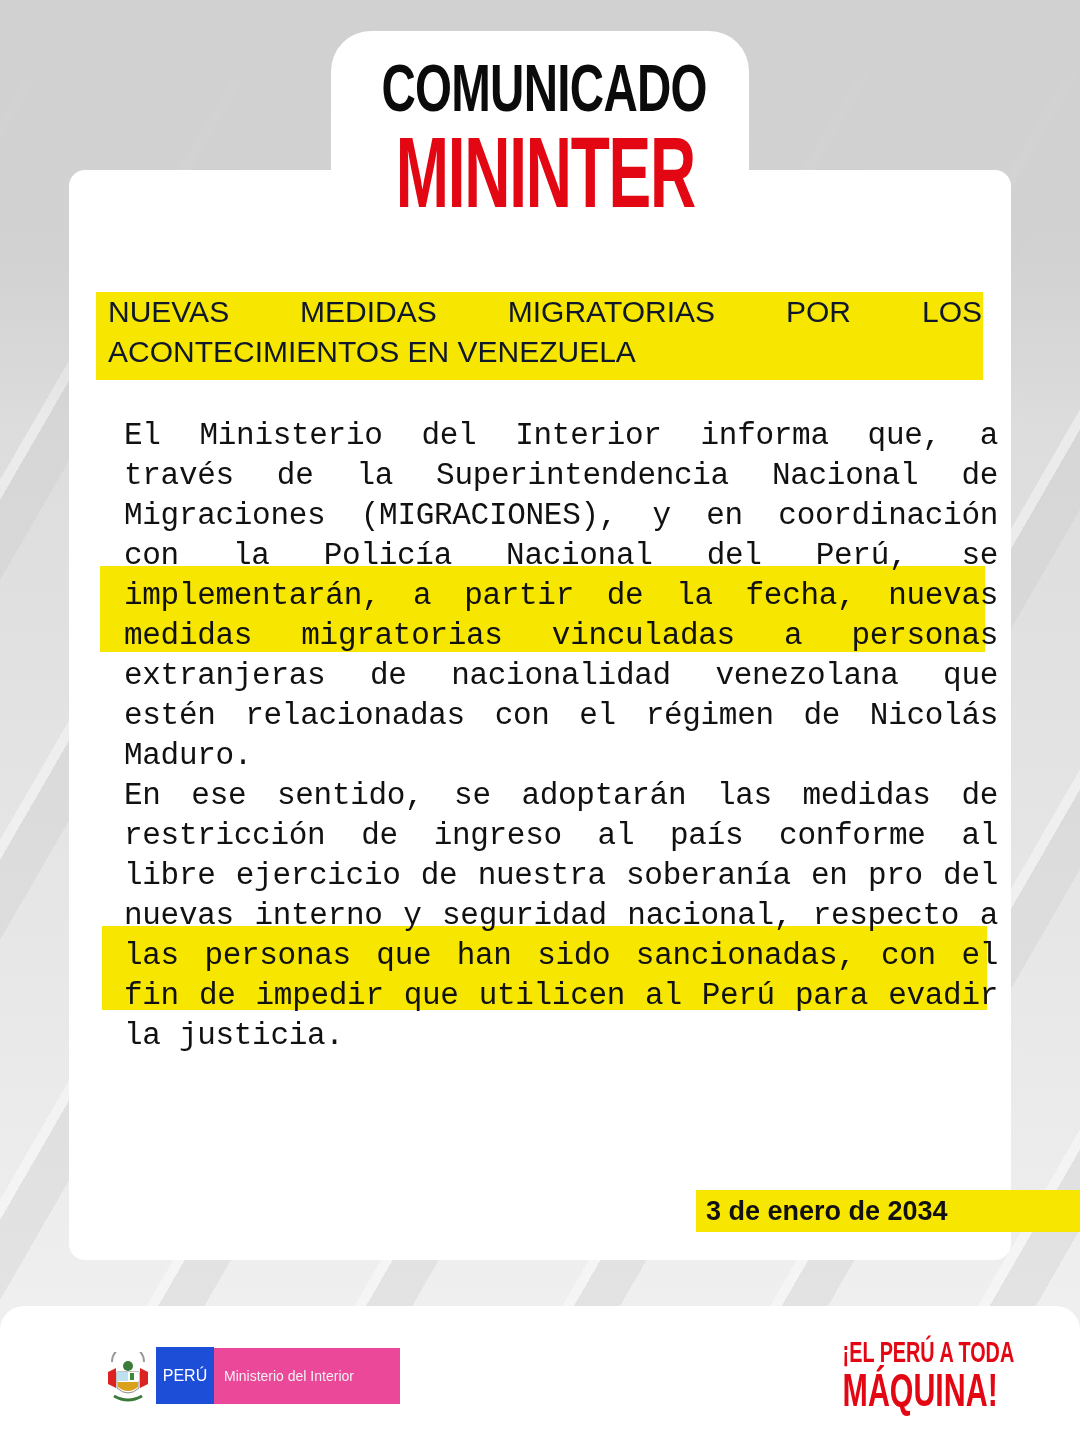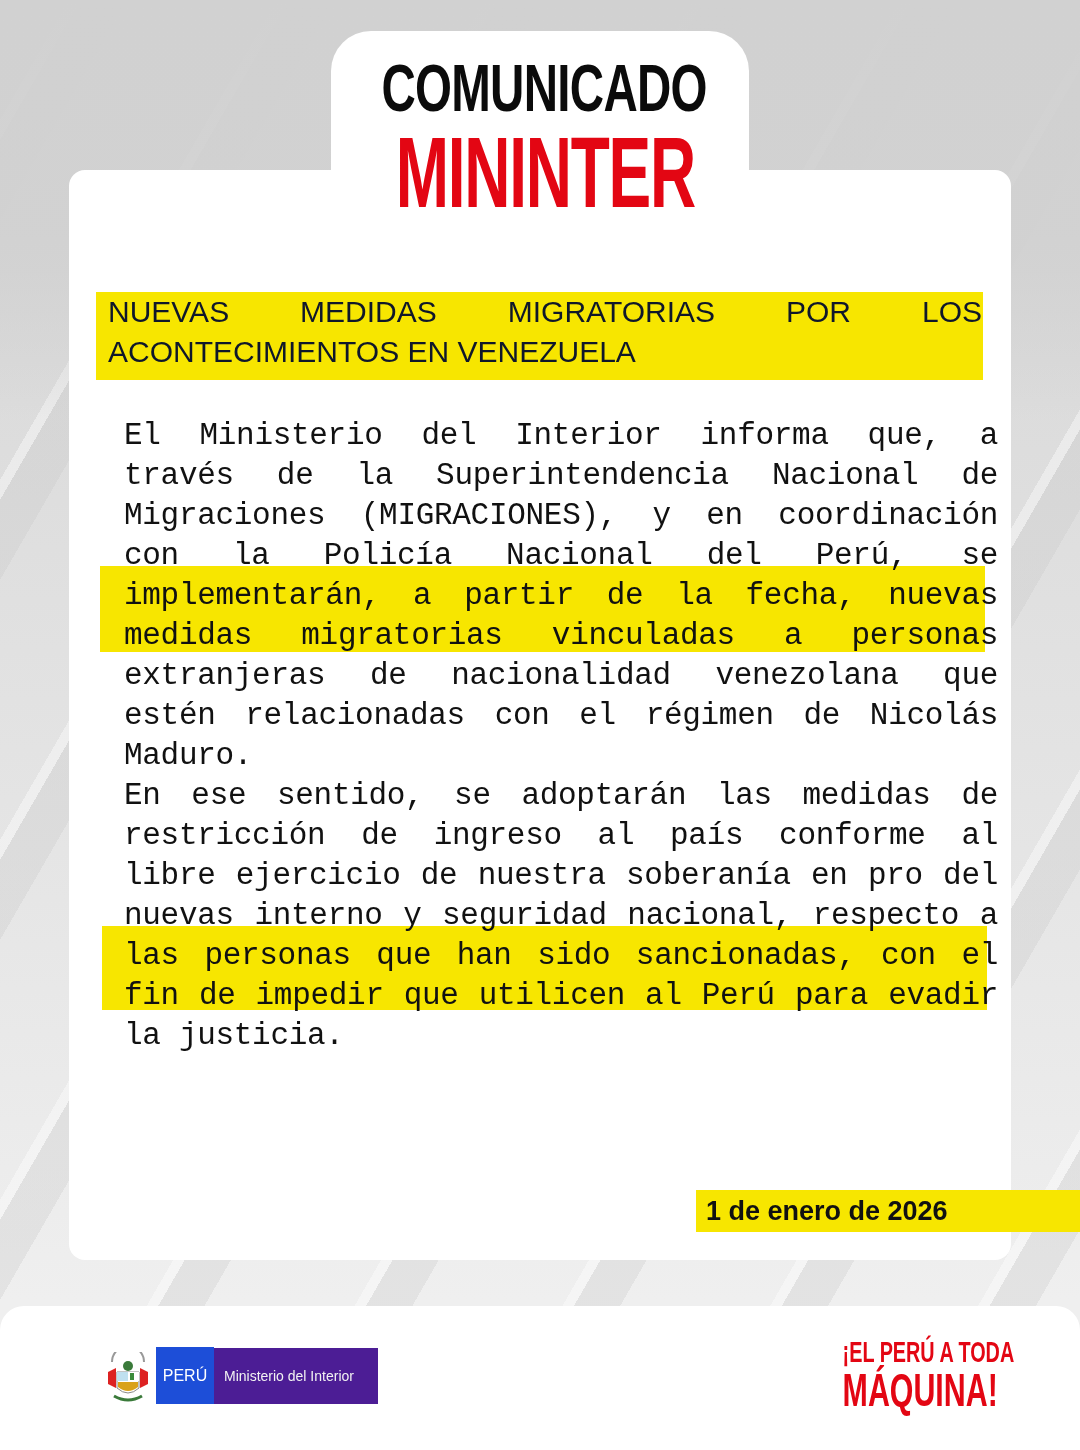--- a/index.html
+++ b/index.html
@@ -78,22 +78,22 @@
     }
     .crest {
       position:absolute; left:104px; top:1352px; width:48px; height:52px;
     }
     .peru-box {
       position:absolute; left:156px; top:1347px; width:58px; height:57px;
       background:#1d4ed8; color:#fff;
       font-family: "Liberation Sans", sans-serif; font-size:16px; line-height:57px; text-align:center;
     }
     .min-box {
-      position:absolute; left:214px; top:1348px; width:164px; height:56px;
-      background:#4c1d95; color:#f2f2f2;
+      position:absolute; left:214px; top:1348px; width:186px; height:56px;
+      background:#ec4899; color:#f2f2f2;
       font-family: "Liberation Sans", sans-serif; font-size:14px; line-height:56px;
       padding-left:10px; box-sizing:border-box;
     }
     .slogan {
       position:absolute; left:812px; top:1336px; width:180px; text-align:left;
       color:#e30613; font-family: "Liberation Sans", sans-serif; font-weight:bold;
     }
     .slogan-1 { display:block; font-size:30px; line-height:32px; transform:scaleX(0.66); transform-origin:center; white-space:nowrap; }
     .slogan-2 { display:block; font-size:46px; line-height:44px; transform:scaleX(0.66); transform-origin:center; white-space:nowrap; }
   </style>
@@ -114,21 +114,21 @@
 <div class="headline"></div>
 <div class="headline-text">NUEVAS MEDIDAS MIGRATORIAS POR LOS ACONTECIMIENTOS EN VENEZUELA</div>
 
 <div class="hl-box hl1"></div>
 <div class="hl-box hl2"></div>
 
 <p class="para p1">El Ministerio del Interior informa que, a través de la Superintendencia Nacional de Migraciones (MIGRACIONES), y en coordinación con la Policía Nacional del Perú, se implementarán, a partir de la fecha, nuevas medidas migratorias vinculadas a personas extranjeras de nacionalidad venezolana que estén relacionadas con el régimen de Nicolás Maduro.</p>
 <p class="para p2">En ese sentido, se adoptarán las medidas de restricción de ingreso al país conforme al libre ejercicio de nuestra soberanía en pro del nuevas interno y seguridad nacional, respecto a las personas que han sido sancionadas, con el fin de impedir que utilicen al Perú para evadir la justicia.</p>
 
 <div class="date-box"></div>
-<div class="date-text">1 de enero de 2026</div>
+<div class="date-text">3 de enero de 2034</div>
 
 <div class="footer"></div>
 
 <div class="crest">
   <svg width="48" height="52" viewBox="0 0 48 52">
     <path d="M8 10 A16 16 0 0 1 40 10" fill="none" stroke="#999" stroke-width="2"></path>
     <circle cx="24" cy="14" r="5" fill="#3a7a3a"></circle>
     <path d="M4 20 L12 16 L12 36 L4 32 Z" fill="#d22"></path>
     <path d="M44 20 L36 16 L36 36 L44 32 Z" fill="#d22"></path>
     <path d="M13 20 H35 V36 Q24 46 13 36 Z" fill="#fff" stroke="#888" stroke-width="1"></path>

